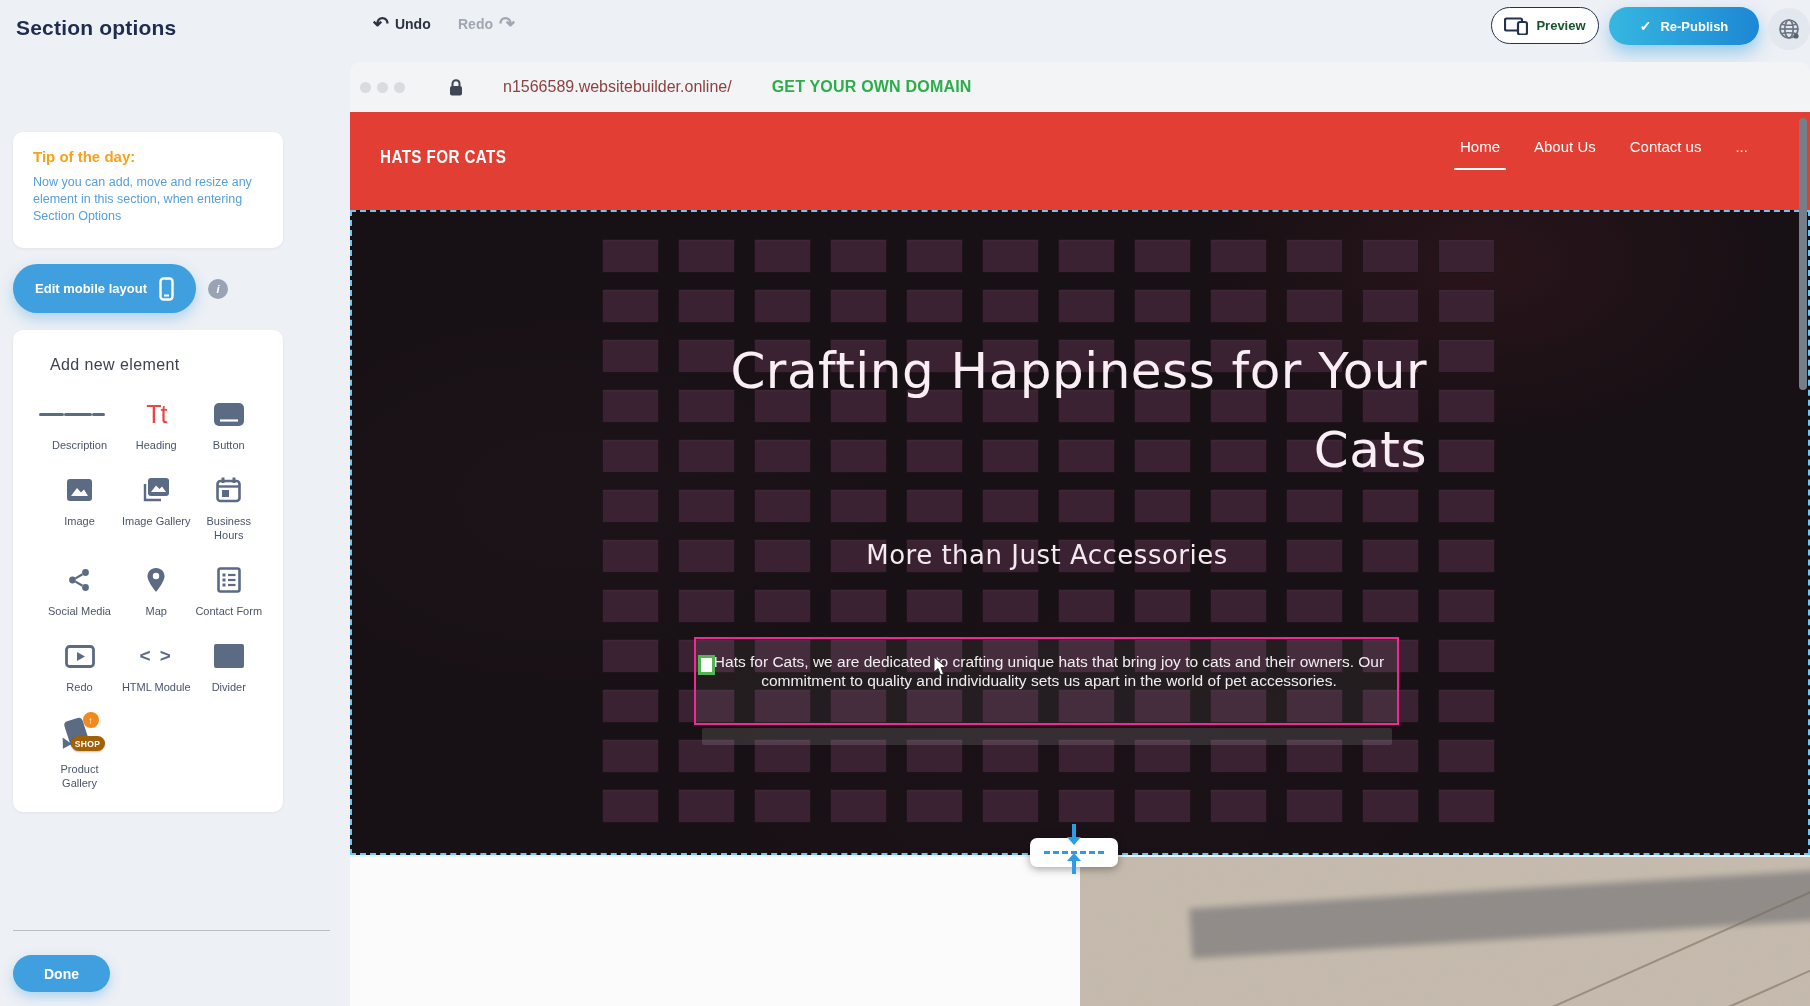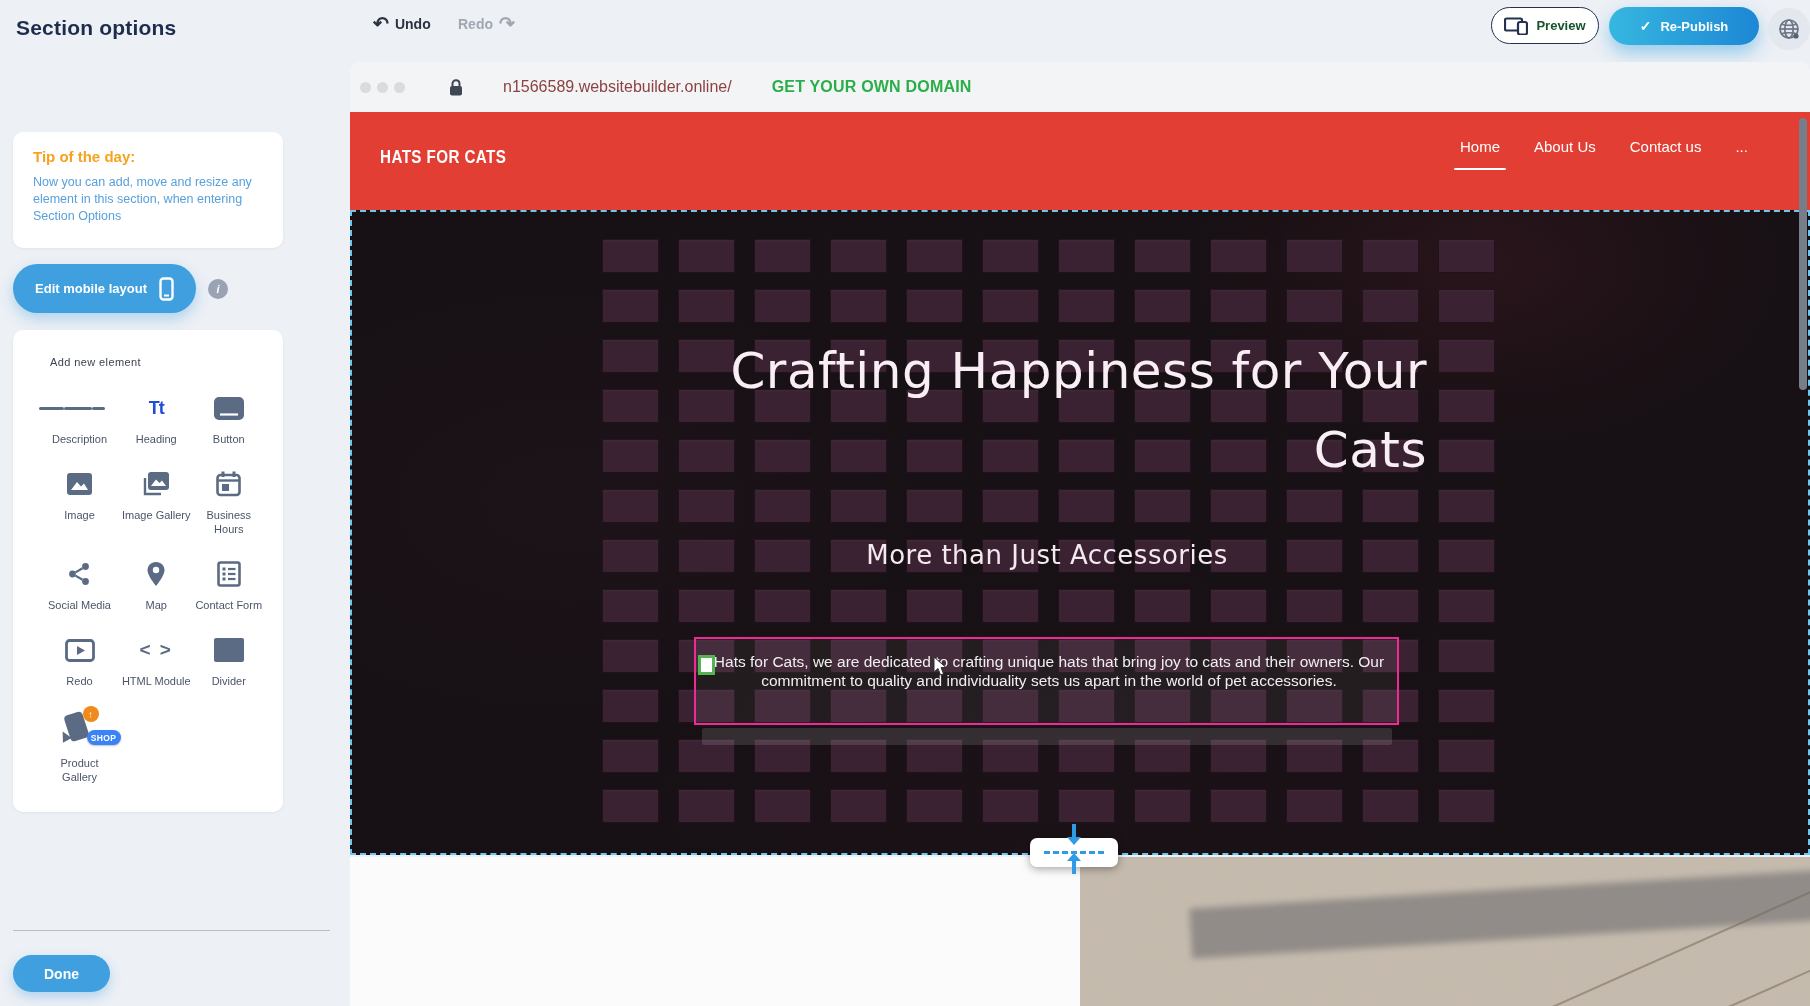--- a/index.html
+++ b/index.html
@@ -12,34 +12,34 @@
   .sidebar-title { position:absolute; left:16px; top:16px; font-size:21px; font-weight:bold; color:#1e2c4e; letter-spacing:.2px; }
   .tabbar { position:absolute; left:13px; top:62px; width:312px; height:32px; background:#dde3ee; border-radius:16px; display:flex; align-items:center; }
   .tab { flex:1; height:32px; display:flex; align-items:center; justify-content:center; font-size:13px; font-weight:bold; color:#44536e; cursor:pointer; border-radius:16px; }
   .tab.active { background:#ffffff; color:#22314e; box-shadow:0 2px 6px rgba(40,60,100,.18); }
   .tip-card { position:absolute; left:13px; top:132px; width:270px; height:116px; background:#ffffff; border-radius:10px; box-shadow:0 1px 3px rgba(30,50,90,.06); padding:16px 20px; }
   .tip-heading { font-size:15px; font-weight:bold; color:var(--tip-orange); margin-bottom:9px; }
   .tip-body { font-size:12.5px; line-height:17px; color:var(--tip-blue); }
   .edit-mobile-btn { position:absolute; left:13px; top:264px; width:183px; height:49px; border-radius:25px; background:var(--accent); color:#fff; font-size:13px; font-weight:bold; display:flex; align-items:center; justify-content:center; gap:12px; cursor:pointer; box-shadow:0 6px 14px rgba(59,157,223,.35); }
   .info-circle { position:absolute; left:208px; top:279px; width:20px; height:20px; border-radius:50%; background:#9aa3b4; color:#fff; font-size:11px; font-weight:bold; display:flex; align-items:center; justify-content:center; font-style:italic; }
   .add-card { position:absolute; left:13px; top:330px; width:270px; height:482px; background:#ffffff; border-radius:10px; box-shadow:0 1px 3px rgba(30,50,90,.06); padding:26px 0 0 0; }
-  .add-heading { font-size:11px; color:#3c4350; letter-spacing:.4px; padding-left:37px; }
+  .add-heading { font-size:16px; color:#3c4350; letter-spacing:.4px; padding-left:37px; }
   .elem-grid { display:grid; grid-template-columns:repeat(3,1fr); padding:22px 18px 0 26px; row-gap:20px; }
   .elem-item { display:flex; flex-direction:column; align-items:center; cursor:pointer; }
   .elem-icon { height:36px; display:flex; align-items:center; justify-content:center; color:#5b6b83; }
   .elem-label { margin-top:6px; font-size:11px; color:#4a5568; text-align:center; line-height:14px; max-width:70px; }
-  .glyph-tt { font-size:18px; font-weight:bold; color:#1d4ed8; letter-spacing:-1px; }
+  .glyph-tt { font-size:25px; font-weight:normal; color:#ef4444; letter-spacing:-1px; }
   .glyph-code { font-size:19px; font-weight:bold; color:#5b6b83; letter-spacing:2px; }
   .desc-lines span { display:block; height:3px; background:#5b6b83; border-radius:2px; margin:3px 0; }
   .divider-lines span { display:block; background:#5b6b83; border-radius:2px; margin:4px auto; }
   .pg-icon { position:relative; width:44px; height:40px; }
   .pg-phone { position:absolute; left:9px; top:4px; width:19px; height:27px; background:#5b6b83; border-radius:4px; transform:rotate(-18deg); }
   .pg-tri { position:absolute; left:2px; top:22px; width:0; height:0; border-left:5px solid transparent; border-right:5px solid transparent; border-bottom:10px solid #5b6b83; transform:rotate(-28deg); }
   .pg-badge-up { position:absolute; right:3px; top:-3px; width:16px; height:16px; border-radius:50%; background:#f08a1d; color:#fff; font-size:10px; font-weight:bold; display:flex; align-items:center; justify-content:center; }
-  .pg-shop { position:absolute; left:13px; top:21px; width:34px; height:15px; border-radius:8px; background:#3b82f6; color:#fff; font-size:8.5px; font-weight:bold; display:flex; align-items:center; justify-content:center; letter-spacing:.3px; box-shadow:0 1px 2px rgba(0,0,0,.25);margin-left:16px; }
+  .pg-shop { position:absolute; left:13px; top:21px; width:34px; height:15px; border-radius:8px; background:#a16207; color:#fff; font-size:8.5px; font-weight:bold; display:flex; align-items:center; justify-content:center; letter-spacing:.3px; box-shadow:0 1px 2px rgba(0,0,0,.25); }
   .sidebar-divider { position:absolute; left:13px; top:930px; width:317px; height:1px; background:#b9bdc6; }
   .done-btn { position:absolute; left:13px; top:955px; width:97px; height:37px; border-radius:19px; background:var(--accent); color:#fff; font-size:14px; font-weight:bold; display:flex; align-items:center; justify-content:center; cursor:pointer; box-shadow:0 5px 12px rgba(59,157,223,.35); }
 
   
   .undo-btn { position:absolute; left:373px; top:15px; display:flex; align-items:center; gap:6px; font-size:14px; font-weight:bold; color:#2b3240; cursor:pointer; }
   .undo-glyph { font-size:19px; font-weight:bold; line-height:18px; }
   .redo-btn { position:absolute; left:458px; top:15px; display:flex; align-items:center; gap:6px; font-size:14px; font-weight:bold; color:#a0a7b1; cursor:pointer; }
   .preview-btn { position:absolute; left:1491px; top:7px; width:108px; height:37px; border:1.5px solid #24324f; border-radius:19px; background:#fff; display:flex; align-items:center; justify-content:center; gap:8px; font-size:13px; font-weight:bold; color:#14532d; cursor:pointer; }
   .republish-btn { position:absolute; left:1609px; top:7px; width:150px; height:38px; border-radius:20px; background:linear-gradient(90deg,var(--repub1),var(--repub2)); display:flex; align-items:center; justify-content:center; gap:9px; font-size:13px; font-weight:bold; color:#fff; cursor:pointer; box-shadow:0 8px 18px rgba(41,157,224,.45); }
   .check-glyph { font-size:14px; font-weight:bold; }

